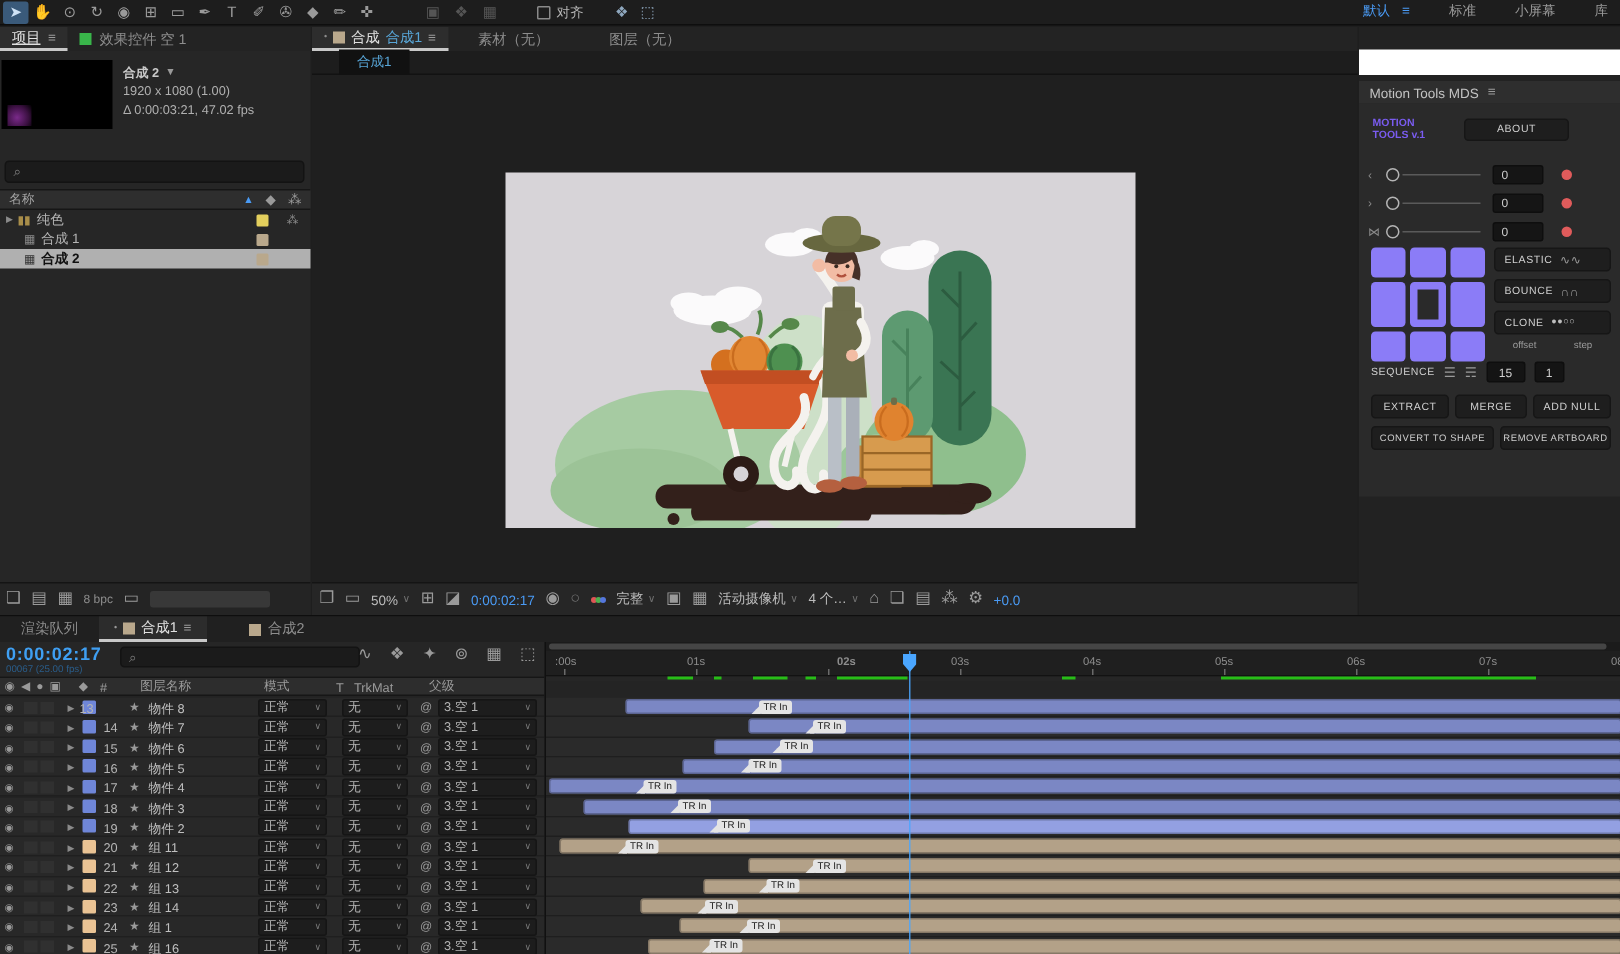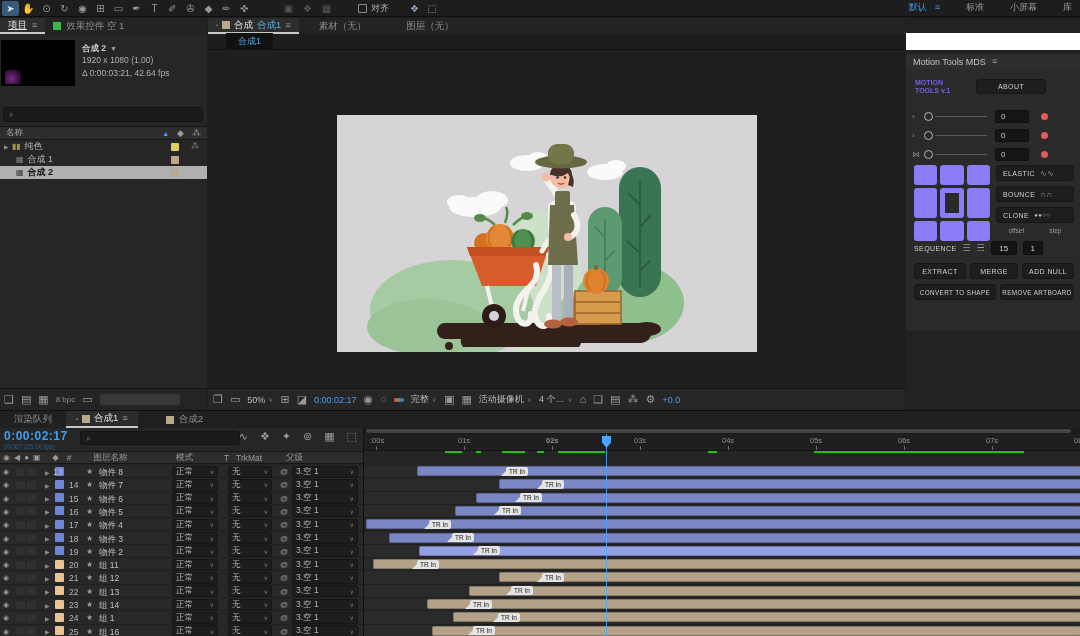--- a/index.html
+++ b/index.html
@@ -89,21 +89,21 @@
 
     <div class="abs" style="left:1px;top:22px;width:74px;height:46px;background:#000;overflow:hidden;">
       <div class="abs" style="left:4px;bottom:2px;width:16px;height:14px;background:radial-gradient(circle at 40% 60%,#7a2a8a 0%,#3a1040 60%,transparent 100%);"></div>
     </div>
     <div class="abs" style="left:82px;top:24px;font-size:8.5px;line-height:1.45;color:#b0b0b0;">
       <div class="row" style="gap:4px;">
         <span style="font-weight:bold;color:#c9c9c9;">合成 2</span>
         <span class="icon" style="font-size:7px;">▼</span>
       </div>
       <div>1920 x 1080 (1.00)</div>
-      <div>Δ 0:00:03:21, 42.64 fps</div>
+      <div>Δ 0:00:03:21, 47.02 fps</div>
     </div>
 
     <div class="abs row" style="left:3px;top:89px;width:200px;height:15px;background:#1b1b1b;border:1px solid #131313;border-radius:3px;padding:0 5px;gap:4px;">
       <span class="icon" style="font-size:9px;color:#7c7c7c;">⌕</span>
     </div>
 
     <div class="abs row" style="left:0;top:108px;width:207px;height:14px;background:#2e2e2e;border-top:1px solid #161616;border-bottom:1px solid #161616;padding:0 6px;">
       <span style="font-size:8.5px;color:#a5a5a5;">名称</span>
       <span class="icon" style="margin-left:auto;color:#4a9bf5;font-size:7px;">▲</span>
       <span class="icon" style="margin-left:8px;font-size:9px;">◆</span>
@@ -717,21 +717,21 @@
 
       <div class="abs" style="left:0;top:0;width:717px;height:6px;background:#1b1b1b;">
         <div style="position:absolute;left:2px;top:1px;width:705px;height:4px;background:#454545;border-radius:2px;"></div>
       </div>
 
       <div id="ruler" class="abs" style="left:0;top:6px;width:717px;height:17px;background:#1f1f1f;border-bottom:1px solid #121212;">
           <span style="position: absolute; left: 6px; top: 2px; font-size: 7.5px; color: rgb(141, 141, 141);">:00s</span>
           <span style="position: absolute; left: 12px; bottom: 0px; width: 1px; height: 4px; background: rgb(106, 106, 106);"></span>
           <span style="position: absolute; left: 94px; top: 2px; font-size: 7.5px; color: rgb(141, 141, 141);">01s</span>
           <span style="position: absolute; left: 100px; bottom: 0px; width: 1px; height: 4px; background: rgb(106, 106, 106);"></span>
-          <span style="position: absolute; left: 182px; top: 2px; font-size: 7.5px; color: rgb(141, 141, 141); font-weight: bold;">02s</span>
+          <span style="position: absolute; left: 194px; top: 2px; font-size: 7.5px; color: rgb(141, 141, 141); font-weight: bold;">02s</span>
           <span style="position: absolute; left: 188px; bottom: 0px; width: 1px; height: 4px; background: rgb(106, 106, 106);"></span>
           <span style="position: absolute; left: 270px; top: 2px; font-size: 7.5px; color: rgb(141, 141, 141);">03s</span>
           <span style="position: absolute; left: 276px; bottom: 0px; width: 1px; height: 4px; background: rgb(106, 106, 106);"></span>
           <span style="position: absolute; left: 358px; top: 2px; font-size: 7.5px; color: rgb(141, 141, 141);">04s</span>
           <span style="position: absolute; left: 364px; bottom: 0px; width: 1px; height: 4px; background: rgb(106, 106, 106);"></span>
           <span style="position: absolute; left: 446px; top: 2px; font-size: 7.5px; color: rgb(141, 141, 141);">05s</span>
           <span style="position: absolute; left: 452px; bottom: 0px; width: 1px; height: 4px; background: rgb(106, 106, 106);"></span>
           <span style="position: absolute; left: 534px; top: 2px; font-size: 7.5px; color: rgb(141, 141, 141);">06s</span>
           <span style="position: absolute; left: 540px; bottom: 0px; width: 1px; height: 4px; background: rgb(106, 106, 106);"></span>
           <span style="position: absolute; left: 622px; top: 2px; font-size: 7.5px; color: rgb(141, 141, 141);">07s</span>

